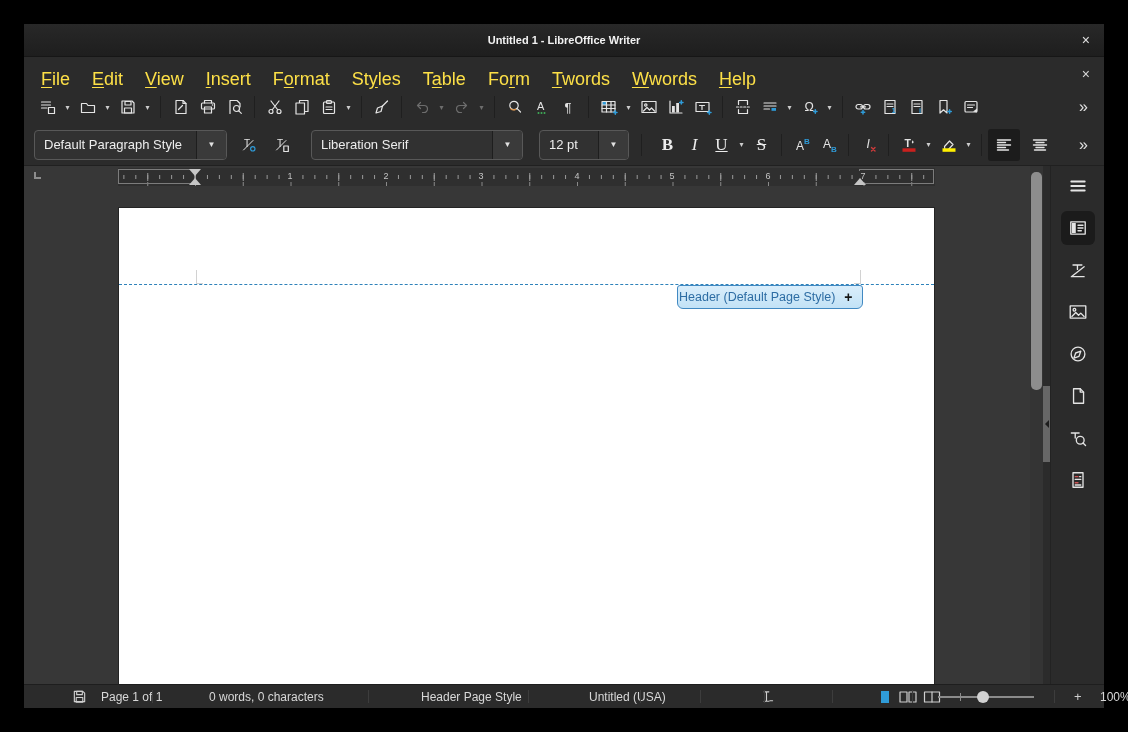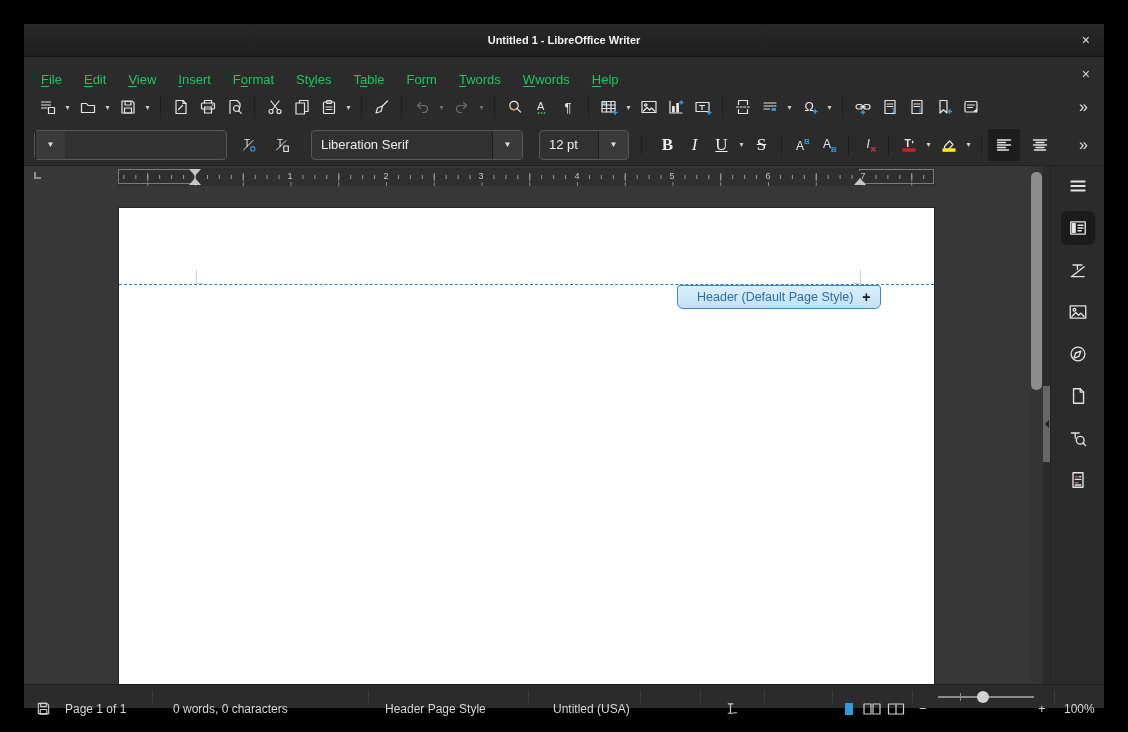--- a/index.html
+++ b/index.html
@@ -10,21 +10,21 @@
 
   
   .titlebar { height:33px; background:linear-gradient(#282828,#1e1e1e); border-bottom:1px solid #161616;
               display:flex; align-items:center; justify-content:center; position:relative; }
   .titlebar .title { color:#f2f2f2; font-size:11px; font-weight:bold; }
   .win-close { position:absolute; right:14px; top:0; height:100%; display:flex; align-items:center;
                color:#e0e0e0; font-size:14px; cursor:default; }
 
   
   .menubar { height:33px; background:#2b2b2b; display:flex; align-items:center; padding:0 6px; position:relative; }
-  .menu-item { padding:0 11px; font-size:13px; color:#22c55e; white-space:nowrap;margin-top:11px; }
+  .menu-item { padding:0 11px; font-size:18px; color:#fde047; white-space:nowrap;margin-top:11px; }
   .menu-item .mn { text-decoration:underline; text-underline-offset:2px; }
   .menubar .win-close { color:#d8d8d8; }
 
   
   .toolbar { background:#2b2b2b; display:flex; align-items:center; }
   .toolbar.standard { height:34px; padding:0 10px; }
   .toolbar.formatting { height:42px; padding:0 10px; border-bottom:1px solid #202020; }
   .tb-btn { height:27px; min-width:27px; display:flex; align-items:center; justify-content:center;
             border-radius:3px; color:#e6e6e6; flex:none; }
   .tb-btn.active { background:#1c1c1c; height:32px; min-width:32px; }
@@ -76,21 +76,21 @@
   .indent-right { left:736px; top:10px; border-left:6px solid transparent; border-right:6px solid transparent; border-bottom:7px solid #c6c6c6; }
 
   .workspace { position:absolute; left:0; top:22px; width:1006px; bottom:0; overflow:hidden; }
   .page { position:absolute; left:94px; top:19px; width:817px; height:600px; background:#ffffff;
           border:1px solid #242424; border-bottom:none; }
   .header-boundary { position:absolute; left:0; right:0; top:76px; border-top:1px dashed #2e82ba; }
   .corner-mark { position:absolute; width:7px; height:14px; top:62px; }
   .corner-mark.left  { left:77px;  border-left:1px solid #d2d2d2;  border-bottom:1px solid #d2d2d2; }
   .corner-mark.right { left:735px; border-right:1px solid #d2d2d2; border-bottom:1px solid #d2d2d2; }
   .header-btn { position:absolute; left:558px; top:77px; height:24px; display:flex; align-items:center;
-                padding:0 9px 0 19px; gap:9px; background:linear-gradient(#daeefb,#c2e2f6);
+                padding:0 9px 0 1px; gap:9px; background:linear-gradient(#daeefb,#c2e2f6);
                 border:1px solid #4189c2; border-radius:3px 3px 6px 6px; }
   .header-btn .hlabel { color:#2e6da4; font-size:12.5px; white-space:nowrap; }
   .header-btn .hplus { color:#161616; font-weight:bold; font-size:14px; line-height:1; }
 
   .vscroll { position:absolute; left:1006px; width:13px; top:0; bottom:0; background:#343434; }
   .vscroll .thumb { position:absolute; left:1px; width:11px; top:6px; height:218px; background:#8d8d8d; border-radius:5px; }
   .rail { position:absolute; left:1019px; width:7px; top:0; bottom:0; background:#2b2b2b; }
   .grip { position:absolute; left:1019px; width:7px; top:220px; height:76px; background:#676767;
           display:flex; align-items:center; justify-content:center; }
   .grip .arrow { width:0; height:0; border-top:4px solid transparent; border-bottom:4px solid transparent;
@@ -98,21 +98,21 @@
 
   .sidebar-tabs { position:absolute; left:1026px; right:0; top:0; bottom:0; background:#2b2b2b;
                   border-left:1px solid #232323; display:flex; flex-direction:column; align-items:center;
                   padding-top:3px; gap:8px; }
   .sb-tab { width:34px; height:34px; display:flex; align-items:center; justify-content:center; border-radius:6px; flex:none; }
   .sb-tab.active { background:#1b1b1b; }
 
   
   .statusbar { position:absolute; left:0; right:0; bottom:0; height:24px; background:#2b2b2b;
                border-top:1px solid #1e1e1e; font-size:12px; color:#d8d8d8; }
-  .statusbar .sfield { position:absolute; top:12px; height:100%; display:flex; align-items:center; white-space:nowrap; }
+  .statusbar .sfield { position:absolute; top:0; height:100%; display:flex; align-items:center; white-space:nowrap;margin-left:36px; }
   .statusbar .ssep { position:absolute; top:5px; width:1px; height:13px; background:#3d3d3d; }
   .zoom-track { position:absolute; left:914px; top:11px; width:96px; height:2px; background:#8b8b8b; }
   .zoom-tick { position:absolute; left:936px; top:8px; width:1px; height:8px; background:#8b8b8b; }
   .zoom-thumb { position:absolute; left:953px; top:6px; width:12px; height:12px; border-radius:50%; background:#d2d2d2; }
   .zbtn { font-size:13px; color:#cfcfcf; }
 </style>
 </head>
 <body>
 
 <div class="window">
@@ -335,20 +335,21 @@
           <rect x="3" y="3.5" width="12" height="10.5" rx="1"></rect>
           <path d="M5.5 7h7M5.5 9.5h5"></path>
           <path class="fill" d="M15 10.5v4l-4-1z"></path>
         </svg>
       </span>
     <span class="overflow-btn">»</span>
   </div>
 
   <div class="toolbar formatting">
     <span class="combo" style="width:193px">
+      <span class="ctext">Default Paragraph Style</span>
       <span class="carrow">▼</span>
     </span>
     <span style="width:8px"></span>
     <span class="tb-btn">
         <svg class="ic" width="18" height="18" viewBox="0 0 18 18">
           <text x="4" y="10.5" font-size="10">T</text>
           <path d="M3.5 14L13 4.5" stroke-width="1"></path>
           <circle class="blue" cx="12.8" cy="12.8" r="2.2"></circle>
         </svg>
       </span>

